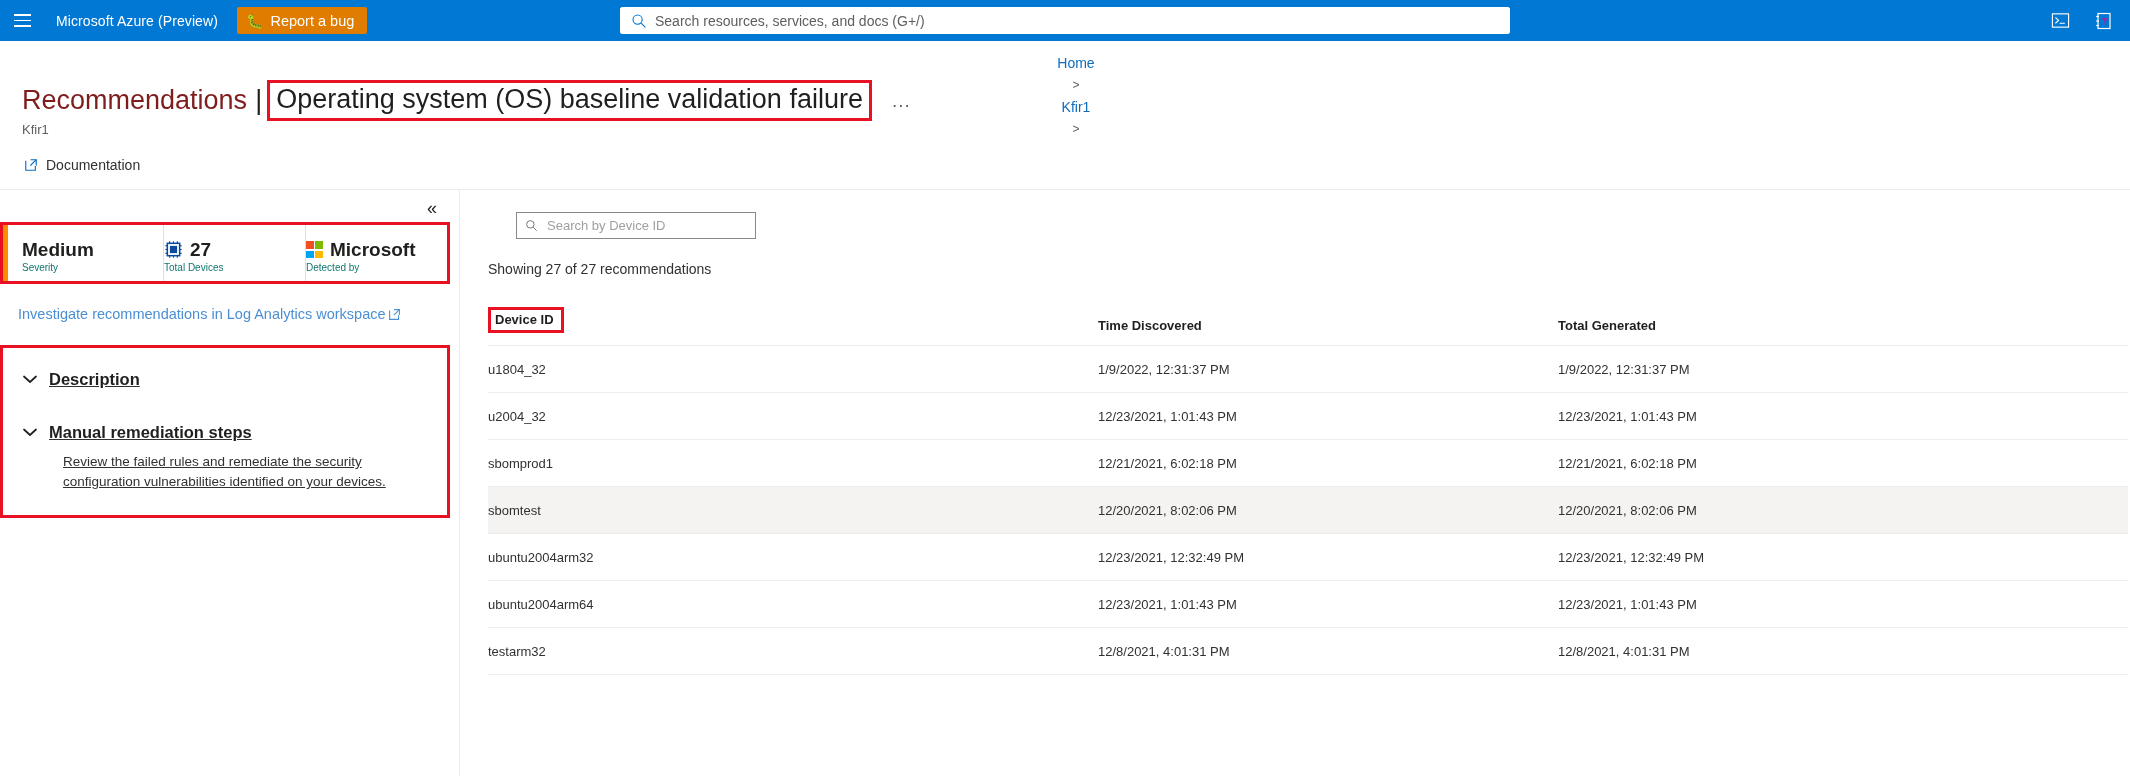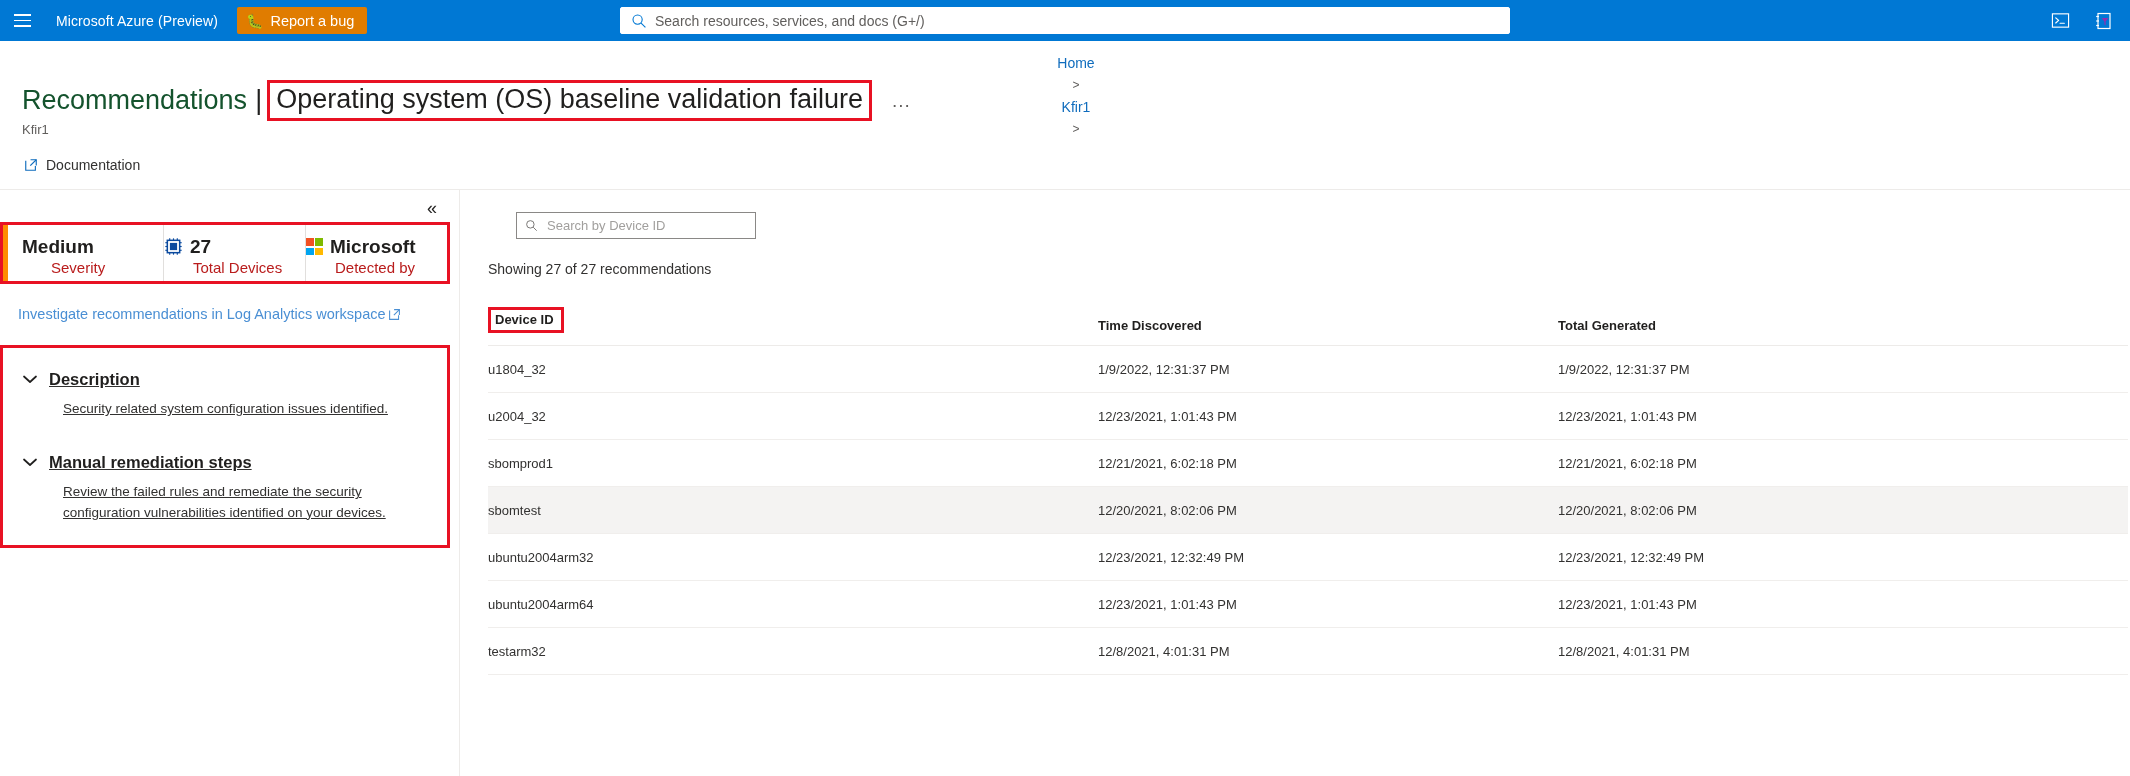--- a/index.html
+++ b/index.html
@@ -130,21 +130,21 @@
   
   .title-row {
     display: flex;
     align-items: center;
     padding: 8px 0 0 22px;
     height: 42px;
   }
   .title-main {
     font-size: 27px;
     font-weight: 400;
-    color: #14532d;
+    color: #7f1d1d;
     white-space: nowrap;
   }
   .title-pipe {
     font-size: 27px;
     font-weight: 300;
     color: #201f1e;
     margin: 0 5px 0 8px;
   }
   .title-sub-box {
     border: 3px solid #e81123;
@@ -252,24 +252,23 @@
   .stat-value {
     font-size: 19px;
     font-weight: 700;
     color: #201f1e;
     display: flex;
     align-items: center;
     gap: 7px;
     line-height: 1.1;
   }
   .stat-label {
-    font-size: 15px;
-    color: #b91c1c;
+    font-size: 10px;
+    color: #0f766e;
     margin-top: 2px;
-    margin-left: 29px;
   }
 
   
   .chip-icon { width: 19px; height: 19px; flex-shrink: 0; }
   
   .ms-logo {
     width: 17px; height: 17px;
     display: grid;
     grid-template-columns: 1fr 1fr;
     grid-template-rows: 1fr 1fr;
@@ -540,21 +539,20 @@
 
     <div class="desc-outline">
 
       <div class="accordion-block">
         <div class="accordion-head">
           <svg class="chev" viewBox="0 0 14 9">
             <path d="M1 1.5 L7 7 L13 1.5" fill="none" stroke="#201f1e" stroke-width="1.7" stroke-linecap="round" stroke-linejoin="round"></path>
           </svg>
           <span class="accordion-title">Description</span>
         </div>
-        <div class="accordion-body">Security related system configuration issues identified.</div>
       </div>
 
       <div class="accordion-block">
         <div class="accordion-head">
           <svg class="chev" viewBox="0 0 14 9">
             <path d="M1 1.5 L7 7 L13 1.5" fill="none" stroke="#201f1e" stroke-width="1.7" stroke-linecap="round" stroke-linejoin="round"></path>
           </svg>
           <span class="accordion-title">Manual remediation steps</span>
         </div>
         <div class="accordion-body">Review the failed rules and remediate the security configuration vulnerabilities identified on your devices.</div>

